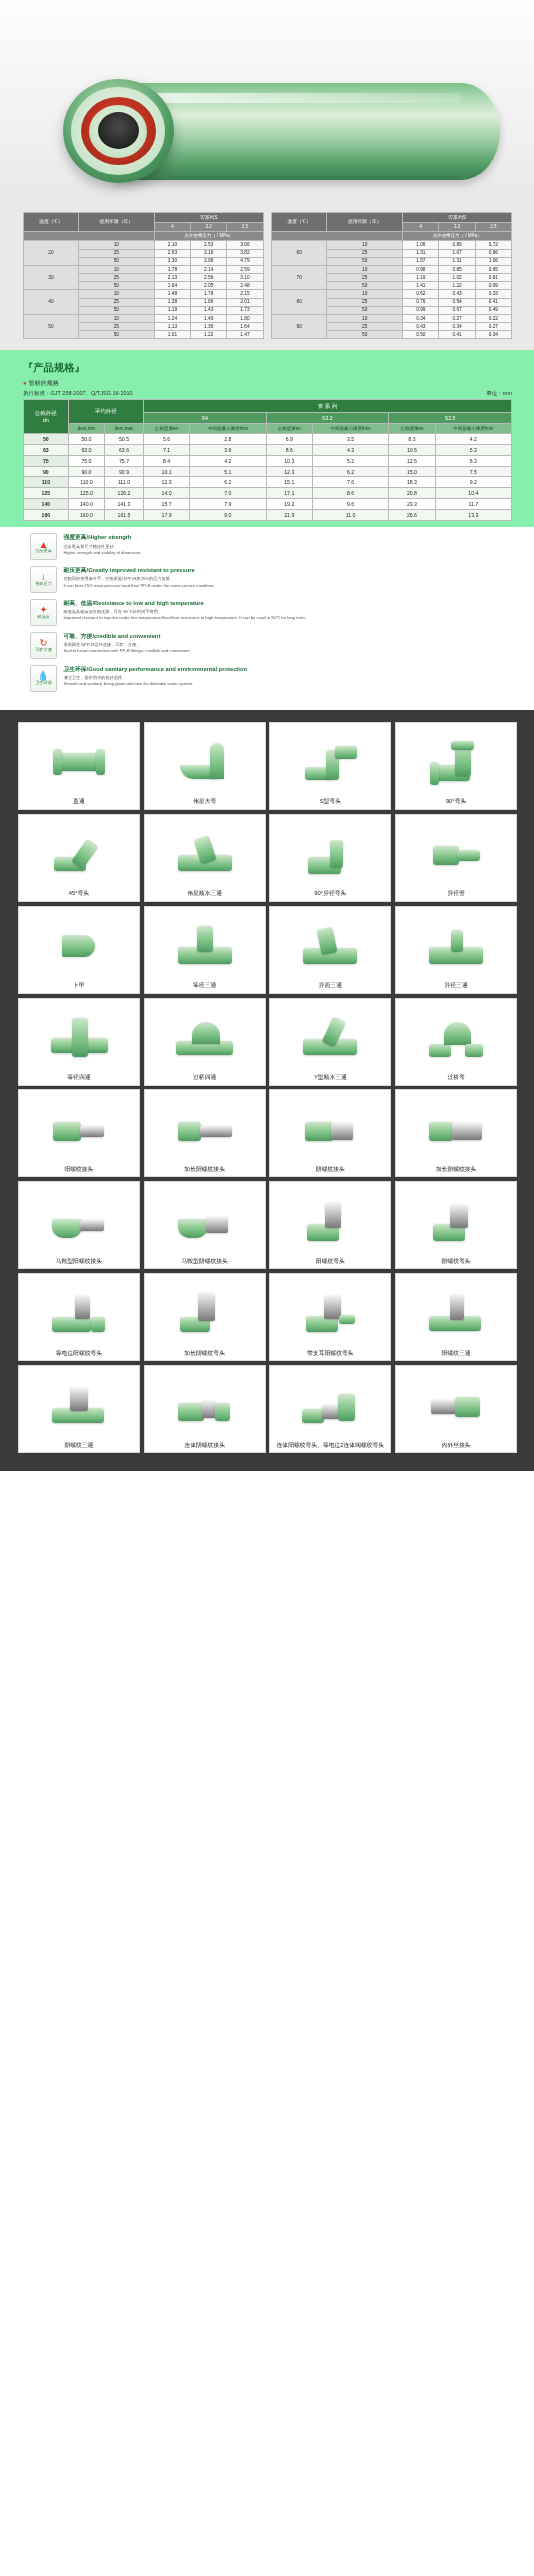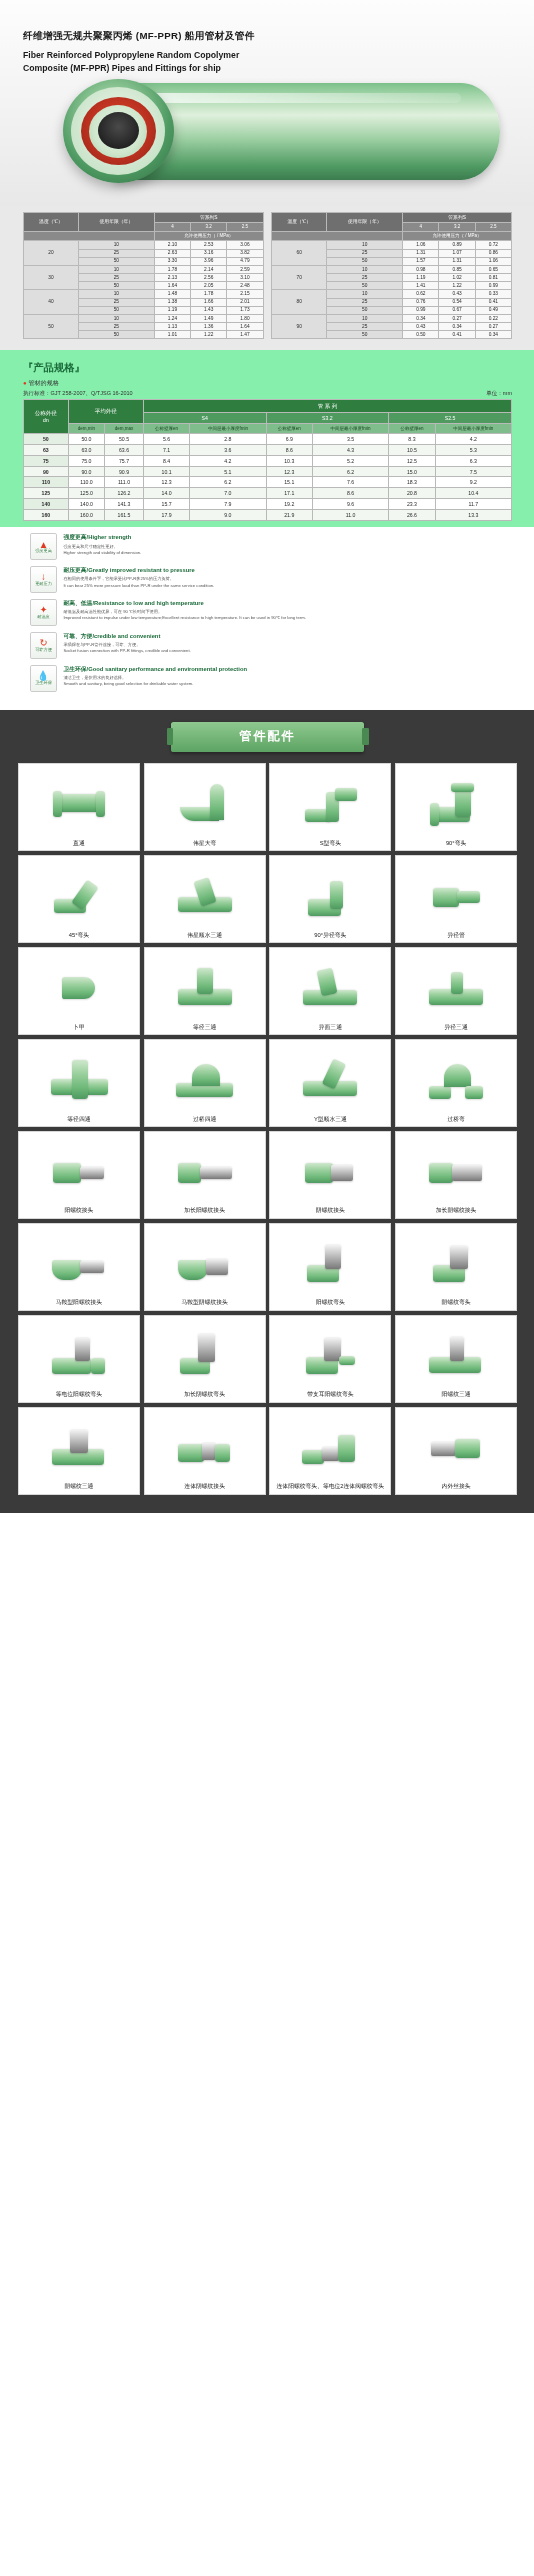--- a/index.html
+++ b/index.html
@@ -336,27 +336,20 @@
     border-radius: 1.9px;
     box-shadow: 0 0.6px 1.9px rgba(0,0,0,0.2);
   }
 </style>
 </head>
 <body>
 
 <div class="page">
 
   <div class="hero">
-    <div class="hero-title-block">
-      <div class="hero-cn">纤维增强无规共聚聚丙烯 (MF-PPR) 船用管材及管件</div>
-      <div class="hero-en">
-        <div>Fiber Reinforced Polypropylene Random Copolymer</div>
-        <div>Composite (MF-PPR) Pipes and Fittings for ship</div>
-      </div>
-    </div>
     <div class="pipe-wrap">
       <div class="pipe-body"></div>
       <div class="pipe-end">
         <div class="pipe-ring1"></div>
         <div class="pipe-ring2"></div>
         <div class="pipe-ring3"></div>
         <div class="pipe-hole"></div>
       </div>
     </div>
   </div>
@@ -736,23 +729,20 @@
         </div>
         <div class="feature-body">
           <div class="feature-title">卫生环保/Good sanitary performance and environmental protection</div>
           <div class="feature-text">清洁卫生，是饮用水的良好选择。</div>
           <div class="feature-text">Smooth and sanitary, being good selection for drinkable water system.</div>
         </div>
       </div>
     </div>
 
   <div class="fittings">
-    <div class="fittings-banner">
-      <span>管件配件</span>
-    </div>
     <div class="grid" id="fittings-grid">
         <div class="cell">
           <div class="art">
             <div class="sh">
               <div class="g" style="left:9px;top:15.5px;width:44px;height:18px"></div>
               <div class="g" style="left:5.2px;top:11.6px;width:9px;height:26px"></div>
               <div class="g" style="left:48px;top:11.6px;width:9px;height:26px"></div>
             </div>
           </div>
           <div class="cap">直通</div>

